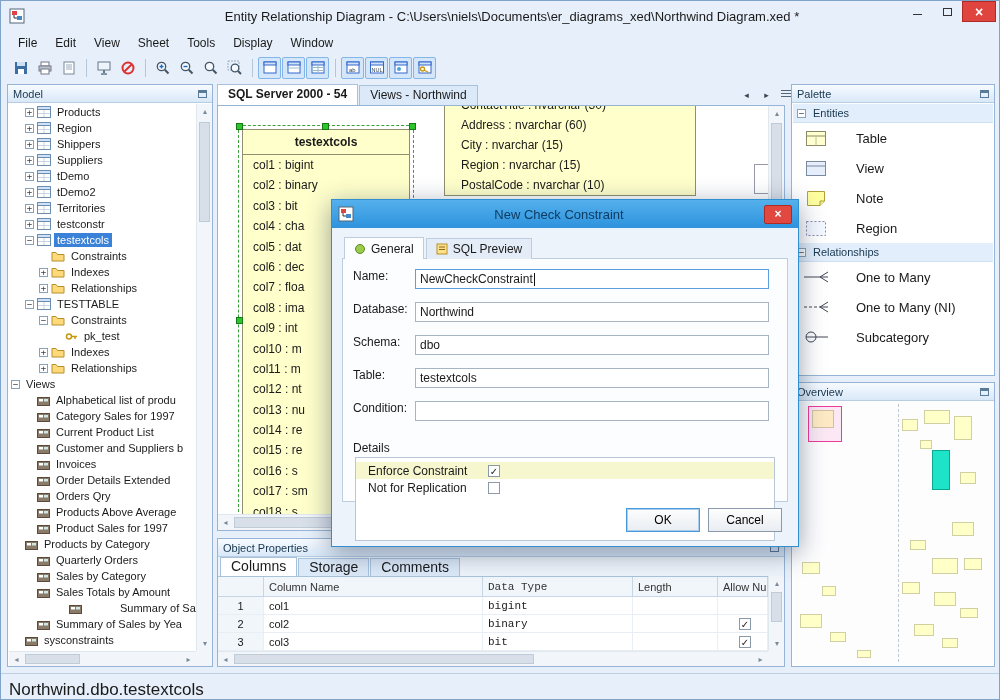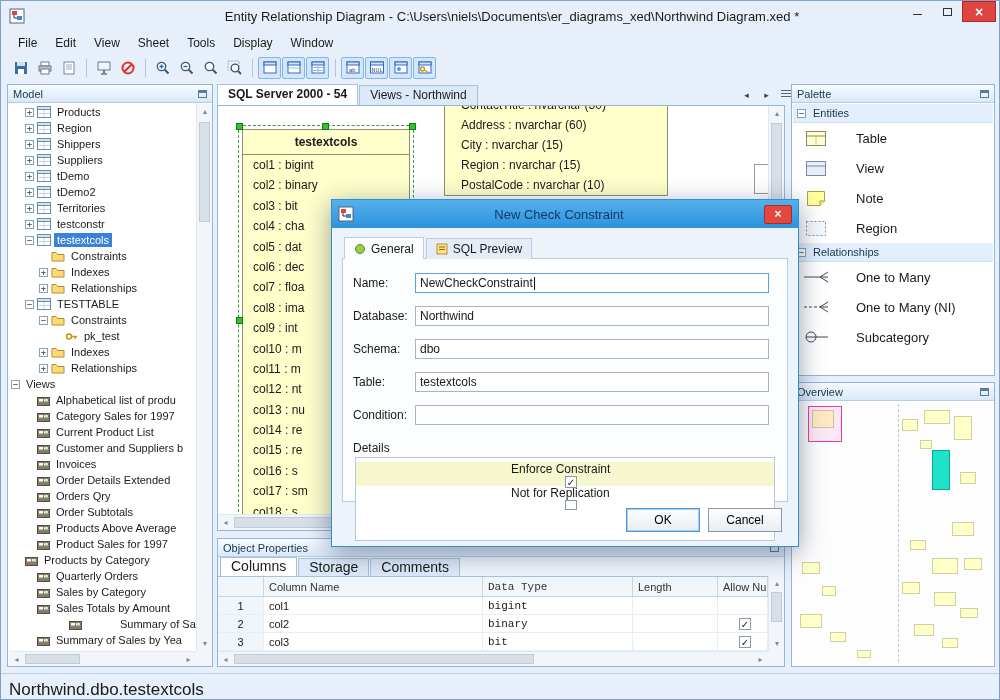--- a/index.html
+++ b/index.html
@@ -53,21 +53,21 @@
 .main-tabs { position:absolute; left:216px; top:83px; height:21px; display:flex; align-items:flex-end; }
 .doc-tab { height:20px; line-height:19px; padding:0 10px; font-size:12px; border:1px solid #a8c2dc; border-bottom:none; background:#dce9f8; margin-right:1px; }
 .doc-tab.selected { background:#fff; font-weight:bold; height:21px; }
 .tab-ctrls { position:absolute; left:738px; top:86px; display:flex; gap:5px; align-items:center; }
 .tc-btn { width:15px; height:15px; display:flex; align-items:center; justify-content:center; font-size:9px; color:#345; }
 .list-ico { width:11px; height:9px; background:repeating-linear-gradient(#567 0 1px, transparent 1px 3px); }
 
 
 .canvas-panel { position:absolute; left:216px; top:104px; width:568px; height:426px; background:#fff; border:1px solid #96b5d6; }
 .canvas-content { position:absolute; left:0; top:0; right:16px; bottom:16px; overflow:hidden; background:#fff; }
-.fragment { position:absolute; left:226px; top:-12px; width:224px; background:#ffffcb; border:1px solid #90906e; }
+.fragment { position:absolute; left:226px; top:-12px; width:252px; background:#ffffcb; border:1px solid #90906e; }
 .frag-row { height:20px; line-height:20px; padding-left:16px; font-size:12px; white-space:nowrap; overflow:hidden; }
 .white-box { position:absolute; left:536px; top:58px; width:16px; height:30px; background:#fff; border:1px solid #99a; }
 .sel-wrap { position:absolute; left:24px; top:23px; width:168px; outline:1px dashed #3aa03a; outline-offset:3px; }
 .entity { border:1px solid #90906e; background:#ffffcb; }
 .ent-header { height:25px; line-height:25px; text-align:center; font-weight:bold; font-size:12px; border-bottom:1px solid #90906e; }
 .ent-row { height:20.4px; line-height:20.4px; padding-left:10px; font-size:12px; white-space:nowrap; }
 .handle { position:absolute; width:7px; height:7px; background:#2ec42e; border:1px solid #157a15; z-index:2; }
 
 
 .op-panel { left:216px; top:537px; width:568px; height:129px; background:#eef4fb; }
@@ -103,30 +103,30 @@
 
 
 .dialog { position:absolute; left:330px; top:198px; width:468px; height:348px; background:#edf3fa; border:1px solid #2f8fd0; box-shadow:0 6px 24px rgba(20,40,70,.45); z-index:50; }
 .dlg-titlebar { height:28px; background:linear-gradient(#55b0ec,#2d93dd); display:flex; align-items:center; padding:0 6px; }
 .dlg-title { flex:1; text-align:center; font-size:13px; color:#0e3c63; }
 .dlg-close { width:28px; height:19px; background:#e14840; border:1px solid #b02a24; border-radius:2px; color:#fff; display:flex; align-items:center; justify-content:center; font-size:12px; font-weight:bold; }
 .dlg-tabs { position:absolute; left:12px; top:37px; height:22px; display:flex; align-items:flex-end; z-index:2; }
 .dlg-tab { height:21px; display:flex; align-items:center; gap:5px; padding:0 9px; font-size:12px; border:1px solid #bccde0; border-bottom:none; background:#e4edf7; margin-right:2px; }
 .dlg-tab.selected { background:#fbfdff; height:22px; }
 .dlg-content { position:absolute; left:10px; right:10px; top:58px; bottom:44px; background:#fbfdff; border:1px solid #bccde0; }
-.dlg-row { height:28px; display:flex; align-items:center; margin:5px 18px 0 10px; }
+.dlg-row { height:28px; display:flex; margin:5px 18px 0 10px; }
 .dlg-row:first-child { margin-top:10px; }
 .dlg-label { width:62px; font-size:12px; }
 .dlg-input { flex:1; background:#fff; border:1px solid #a6b4c4; height:20px; padding:0 4px; font-size:12px; display:flex; align-items:center; }
 .dlg-input.focused { border-color:#5aa0e0; }
 .caret { width:1px; height:13px; background:#111; margin-left:1px; animation:blink 1s steps(1) infinite; }
 @keyframes blink { 50% { opacity:0; } }
 .details-label { margin:12px 0 2px 10px; font-size:12px; }
 .details-box { margin:2px 12px 0 12px; height:84px; background:#fff; border:1px solid #b8c6d6; padding-top:4px; }
-.opt-row { height:24px; display:flex; align-items:center; padding-left:12px; font-size:12px;flex-direction:column; }
+.opt-row { height:17px; display:flex; align-items:center; padding-left:12px; font-size:12px; }
 .opt-row.hl { background:#f6f6cf; }
 .opt-label { width:120px; }
 .btn { position:absolute; height:24px; width:74px; font-size:12px; font-family:inherit; border:1px solid #8a9aac; background:linear-gradient(#fdfdfd,#e9edf2); }
 .btn.ok { left:294px; top:308px; border-color:#4a98dc; box-shadow:inset 0 0 0 1px #a8cdef; }
 .btn.cancel { left:376px; top:308px; }
 </style>
 </head>
 <body>
 
 <div id="window">
@@ -578,31 +578,20 @@
         <div class="tree-row" style="padding-left: 16px;">
           <span class="expander hid"></span>
           <span class="tree-ico">
             <svg width="13" height="11">
               <rect x="0.5" y="2.5" width="12" height="8" fill="#8a7a6a" stroke="#5a4a3a"></rect>
               <rect x="2" y="4" width="4" height="2.5" fill="#fff"></rect>
               <rect x="7" y="4" width="4" height="2.5" fill="#cfe8e0"></rect>
             </svg>
           </span>
           <span class="tree-label">Orders Qry</span>
-        </div>
-        <div class="tree-row" style="padding-left: 16px;">
-          <span class="expander hid"></span>
-          <span class="tree-ico">
-            <svg width="13" height="11">
-              <rect x="0.5" y="2.5" width="12" height="8" fill="#8a7a6a" stroke="#5a4a3a"></rect>
-              <rect x="2" y="4" width="4" height="2.5" fill="#fff"></rect>
-              <rect x="7" y="4" width="4" height="2.5" fill="#cfe8e0"></rect>
-            </svg>
-          </span>
-          <span class="tree-label">Order Subtotals</span>
         </div>
         <div class="tree-row" style="padding-left: 16px;">
           <span class="expander hid"></span>
           <span class="tree-ico">
             <svg width="13" height="11">
               <rect x="0.5" y="2.5" width="12" height="8" fill="#8a7a6a" stroke="#5a4a3a"></rect>
               <rect x="2" y="4" width="4" height="2.5" fill="#fff"></rect>
               <rect x="7" y="4" width="4" height="2.5" fill="#cfe8e0"></rect>
             </svg>
           </span>

